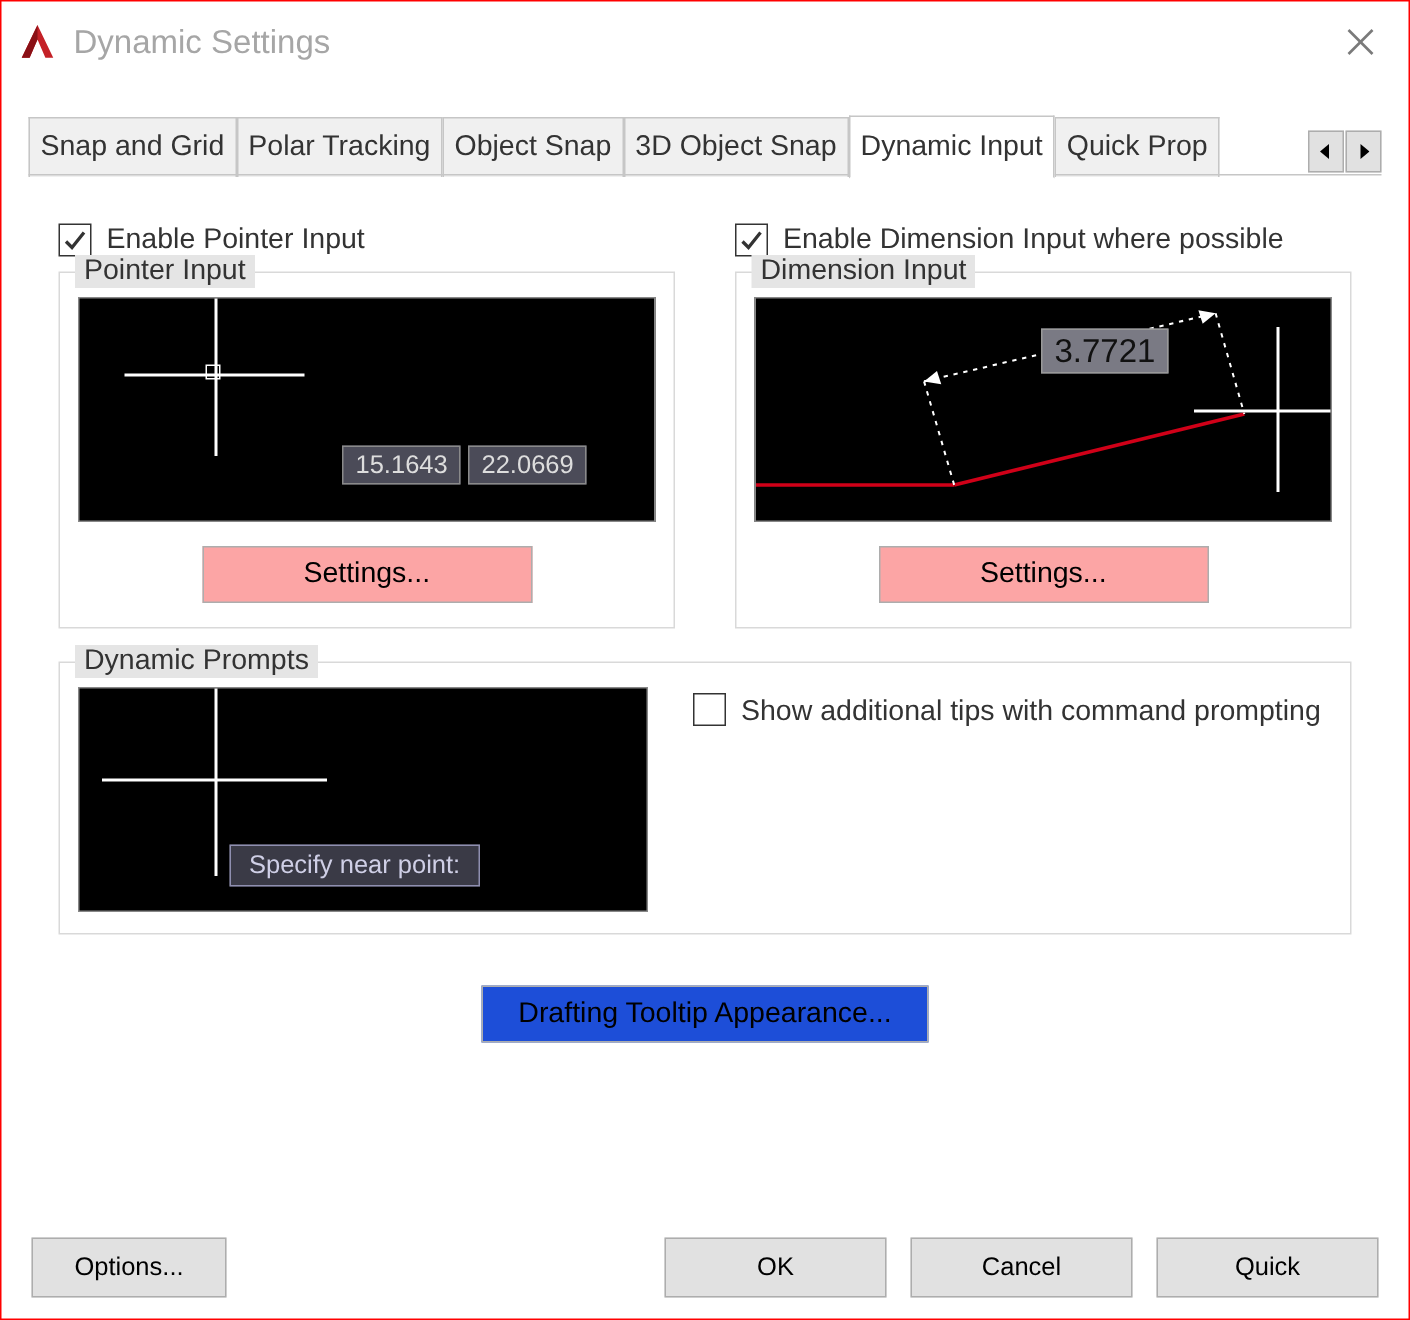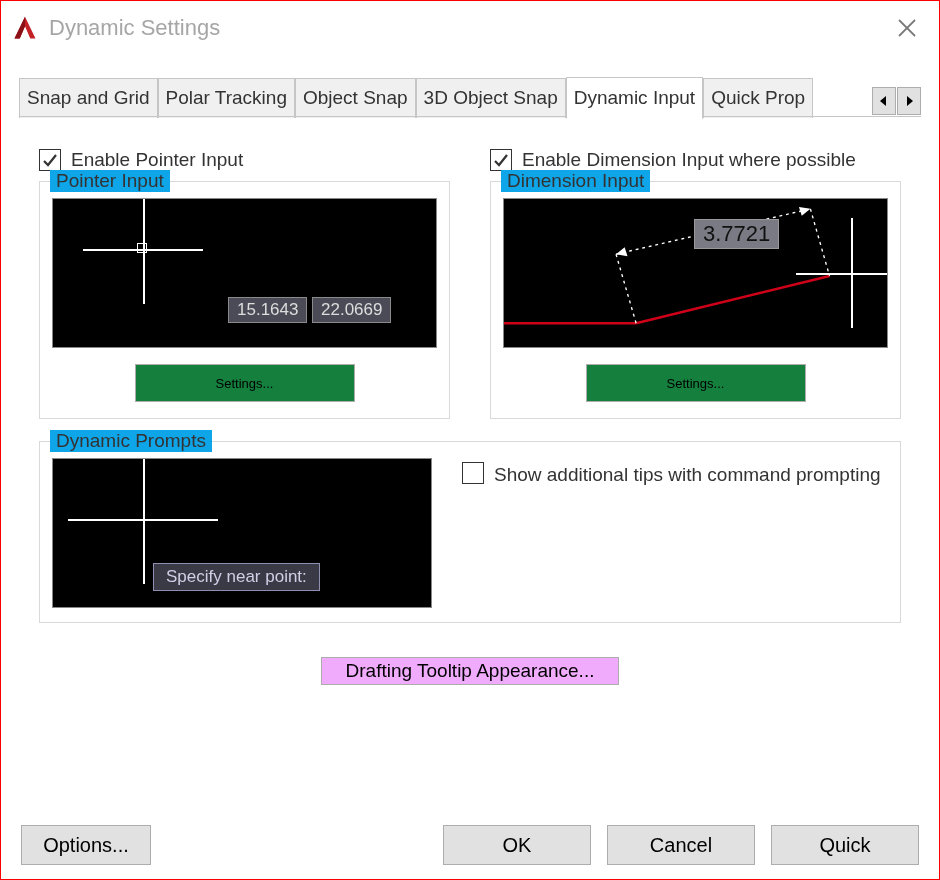--- a/index.html
+++ b/index.html
@@ -112,37 +112,37 @@
 
   
   .groupbox {
     border:1px solid #d9d9d9;
     position:relative;
     padding: 16px 12px 14px 12px;
     margin-top:8px;
   }
   .groupbox > .legend {
     position:absolute; top:-12px; left:10px;
-    background:#0ea5e9; padding:0 6px;
+    background:#e5e5e5; padding:0 6px;
     font-size:19px;
   }
   .preview {
     background:#000;
     border:0.5px solid #888;
     width:100%; height:150px;
     position:relative;
     overflow:hidden;
   }
   .mini-btn {
     display:block;
     margin:16px auto 2px auto;
     width:220px; height:38px;
-    background:#15803d;
+    background:#fca5a5;
     border:1px solid #adadad;
-    font-size:13px;
+    font-size:19px;
     cursor:pointer;
   }
   
   .pi-crosshair {
     position:absolute;
     left:90px; top:50px;
   }
   .pi-crosshair .h, .pi-crosshair .v {
     position:absolute; background:#fff;
   }
@@ -171,37 +171,37 @@
   .di-crosshair .v { width:1.6px; height:110px; top:-55px; left:0; }
   
   .dp-row { display:flex; gap:30px; align-items:flex-start; }
   .dp-preview { width:380px; height:150px; }
   .dp-checks { flex:1; padding-top:4px; }
   .dp-checks .checkbox-line { align-items:flex-start; margin-bottom:26px; }
   .dp-checks .cb-text { line-height:1.35; }
 
   .tooltip-btn {
     display:block; margin: 34px auto 0 auto;
-    height:28px; padding:0 24px;
-    background:#f0abfc; border:1px solid #adadad;
+    height:38px; padding:0 24px;
+    background:#1d4ed8; border:1px solid #adadad;
     font-size:19px; cursor:pointer;
   }
 
   
   .buttonbar {
     height:68px;
     padding: 0 20px;
     display:flex; align-items:center;
   }
   .btn {
     height:40px;
     min-width:148px;
     background:#e1e1e1;
     border:1px solid #adadad;
-    font-size:20px;
+    font-size:17px;
     cursor:pointer;
     padding:0 16px;
   }
   .spacer { flex:1; }
   .buttonbar .btn + .btn { margin-left:16px; }
 
   
   .prompt-box {
     position:absolute;
     left:100px; bottom:16px;

